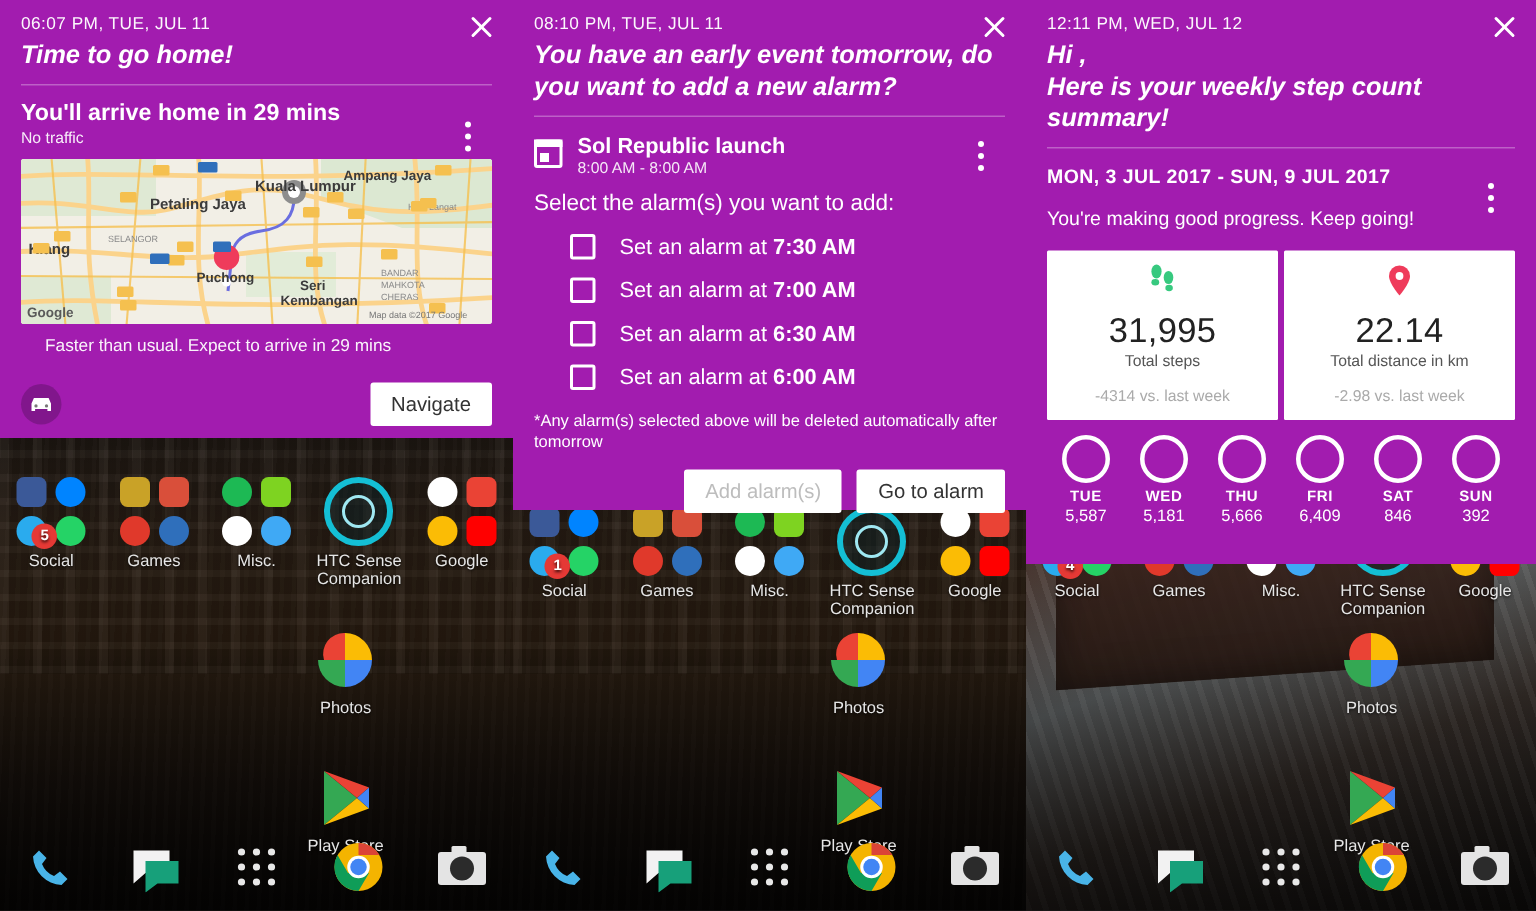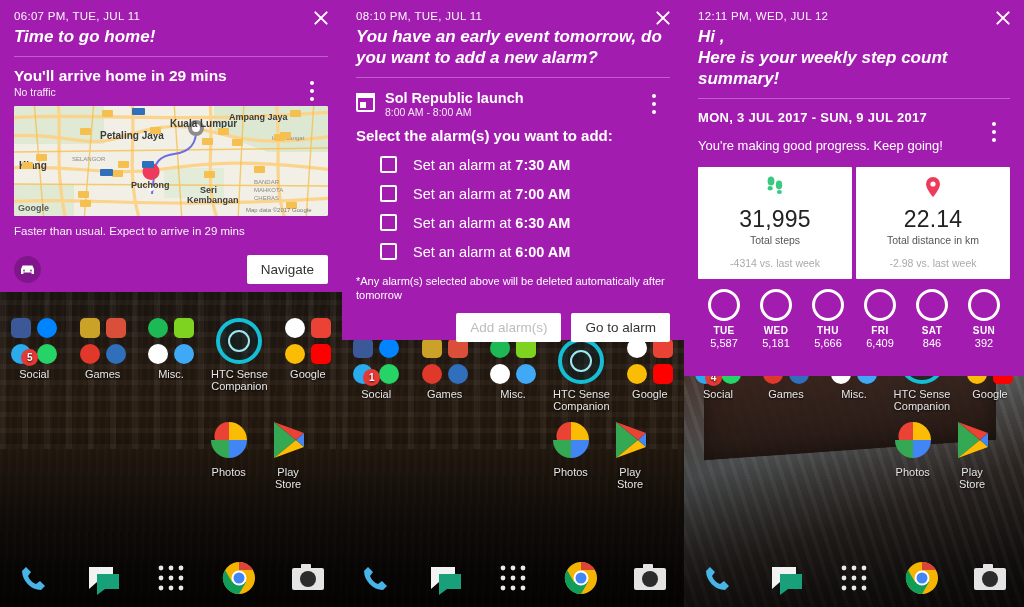--- a/index.html
+++ b/index.html
@@ -55,21 +55,21 @@
   .m1 { left: 0; top: 0 } .m2 { right: 0; top: 0 } .m3 { left: 0; bottom: 0 } .m4 { right: 0; bottom: 0 }
   .badge { position: absolute; left: 10px; bottom: -2px; width: 17px; height: 17px; border-radius: 50%;
            background: #e53935; color: #fff; font-size: 10px; line-height: 17px; text-align: center;
            font-weight: bold; }
   .sense { width: 46px; height: 46px; border-radius: 50%; border: 4px solid #14bfd5;
            background: rgba(10,40,48,.35); position: relative; }
   .sense:after { content:""; position:absolute; left:8px; top:8px; right:8px; bottom:8px;
                  border-radius: 50%; border: 2px solid #9fe8f2; }
 
   
-  .mid-row { position: absolute; display: flex; gap: 12px; }
+  .mid-row { position: absolute; display: flex; gap: 32px; flex-direction: column; }
 
   
   .dock { position: absolute; left: 0; right: 0; bottom: 8px; display: flex; align-items: center; }
   .dock .d { flex: 1; display: flex; justify-content: center; }
 
   
   .card { position: absolute; left: 0; right: 0; top: 0; background: #a21caf; color: #fff; padding: 10px 14px 0; }
   .stamp { font-size: 11.5px; letter-spacing: .3px; opacity: .97; }
   .headline { font-style: italic; font-size: 17px; font-weight: bold; line-height: 21px; margin-top: 4px; }
   .closeX { position: absolute; right: 12px; top: 9px; width: 18px; height: 18px; cursor: pointer; }
@@ -78,36 +78,36 @@
   .closeX:before { transform: rotate(45deg); } .closeX:after { transform: rotate(-45deg); }
   .hr { height: 1px; background: rgba(255,255,255,.30); margin: 9px 0 0; }
   .kebab { position: absolute; right: 14px; width: 4px; }
   .kebab span { display: block; width: 4px; height: 4px; border-radius: 50%; background: #fff; margin-bottom: 4px; }
 
   .row-title { font-size: 15.5px; font-weight: bold; margin-top: 10px; }
   .row-sub { font-size: 10.5px; opacity: .92; margin-top: 1px; }
 
   .maphold { margin-top: 8px; height: 110px; border-radius: 2px; overflow: hidden; position: relative;
              background: #e8e5dc; }
-  .mapnote { font-size: 11.5px; margin-top: 9px; opacity: .95; }
+  .mapnote { font-size: 11.5px; margin-top: 9px; opacity: .95; margin-left: 16px; }
   .navrow { margin-top: 12px; height: 40px; display: flex; align-items: center; }
   .caricon { width: 27px; height: 27px; border-radius: 50%; background: rgba(0,0,0,.20);
              display: flex; align-items: center; justify-content: center; }
   .btn { background: #fff; color: #333; font-size: 13.5px; padding: 7px 14px; border: none;
          border-radius: 2px; cursor: pointer; font-family: inherit; }
   .btn.ghost { color: #bdbdbd; text-align: right; }
 
   .evrow { display: flex; align-items: flex-start; margin-top: 12px; position: relative; }
   .calico { width: 19px; height: 19px; border: 2px solid #fff; border-radius: 2px; margin-right: 10px;
             margin-top: 3px; position: relative; flex: none; }
   .calico:before { content:""; position:absolute; left:-2px; right:-2px; top:-2px; height: 5px; background:#fff; }
   .calico:after { content:""; position:absolute; left: 2px; bottom: 2px; width: 6px; height: 6px; background: #fff; }
   .ev-t { font-size: 14.5px; font-weight: bold; }
   .ev-s { font-size: 10.5px; opacity: .9; }
-  .selecthdr { font-size: 15px; font-weight: bold; margin-top: 9px; }
+  .selecthdr { font-size: 15px; font-weight: normal; margin-top: 9px; }
   .chk-row { display: flex; align-items: center; margin-top: 12px; padding-left: 24px; cursor: pointer; }
   .chkbox { width: 17px; height: 17px; border: 2px solid #fff; border-radius: 2px; margin-right: 16px; flex: none; }
   .chk-lbl { font-size: 14.5px; }
   .chk-lbl b { font-weight: bold; }
   .foot { font-size: 11px; line-height: 14px; margin-top: 14px; }
   .btnrow { display: flex; justify-content: flex-end; gap: 10px; margin-top: 11px; padding-bottom: 12px; }
 
   .range { font-size: 13px; font-weight: bold; letter-spacing: .3px; margin-top: 11px; }
   .encourage { font-size: 13px; margin-top: 13px; }
   .tiles { display: flex; gap: 4px; margin-top: 14px; }

